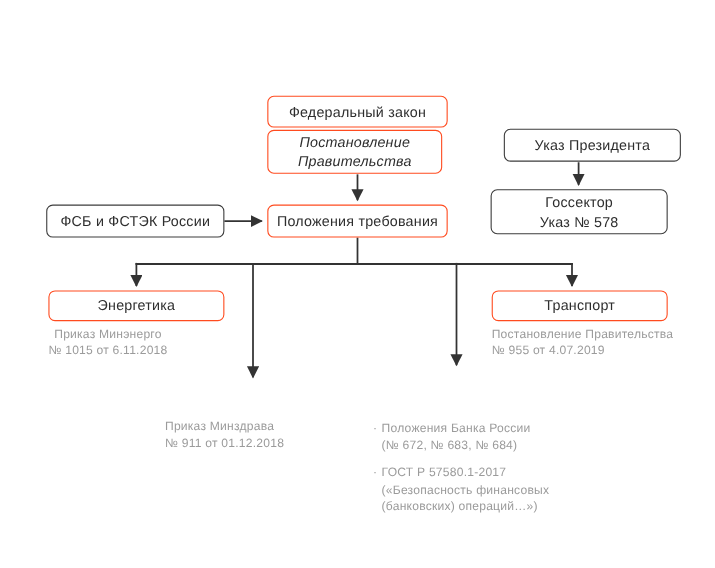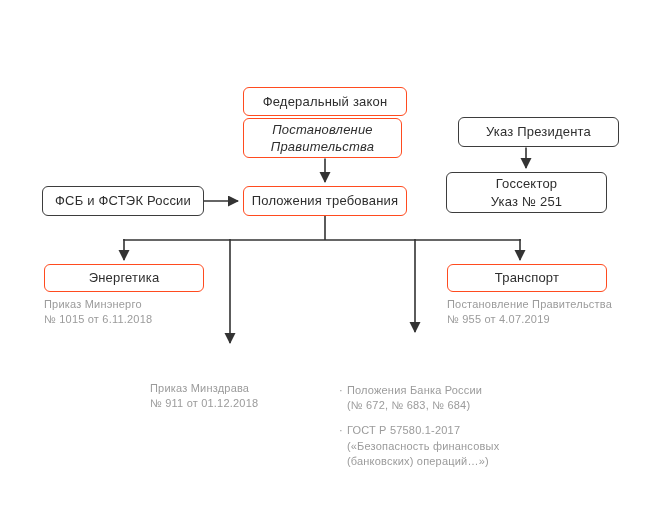--- a/index.html
+++ b/index.html
@@ -76,25 +76,25 @@
   <div class="box accent" style="left:243px;top:118px;width:159px;height:40px;font-style:italic;">Постановление
 Правительства</div>
 
   <div class="box accent" style="left:243px;top:186px;width:164px;height:30px;">Положения требования</div>
 
   <div class="box dark" style="left:42px;top:186px;width:162px;height:30px;">ФСБ и ФСТЭК России</div>
 
   <div class="box dark" style="left:446px;top:117px;width:161px;height:30px;margin-left:12px;">Указ Президента</div>
 
   <div class="box dark" style="left:446px;top:172px;width:161px;height:41px;">Госсектор
-Указ № 251</div>
+Указ № 578</div>
 
   <div class="box accent" style="left:44px;top:264px;width:160px;height:28px;">Энергетика</div>
 
-  <div class="note" style="left:44px;top:297px;">Приказ Минэнерго
+  <div class="note" style="left:44px;top:297px;text-align:center;">Приказ Минэнерго
 № 1015 от 6.11.2018</div>
 
 
   <div class="note" style="left:150px;top:381px;">Приказ Минздрава
 № 911 от 01.12.2018</div>
 
 
   <div class="note-list" style="left:339px;top:383px;">
     <div class="note-item">
       <span class="marker">·</span>

